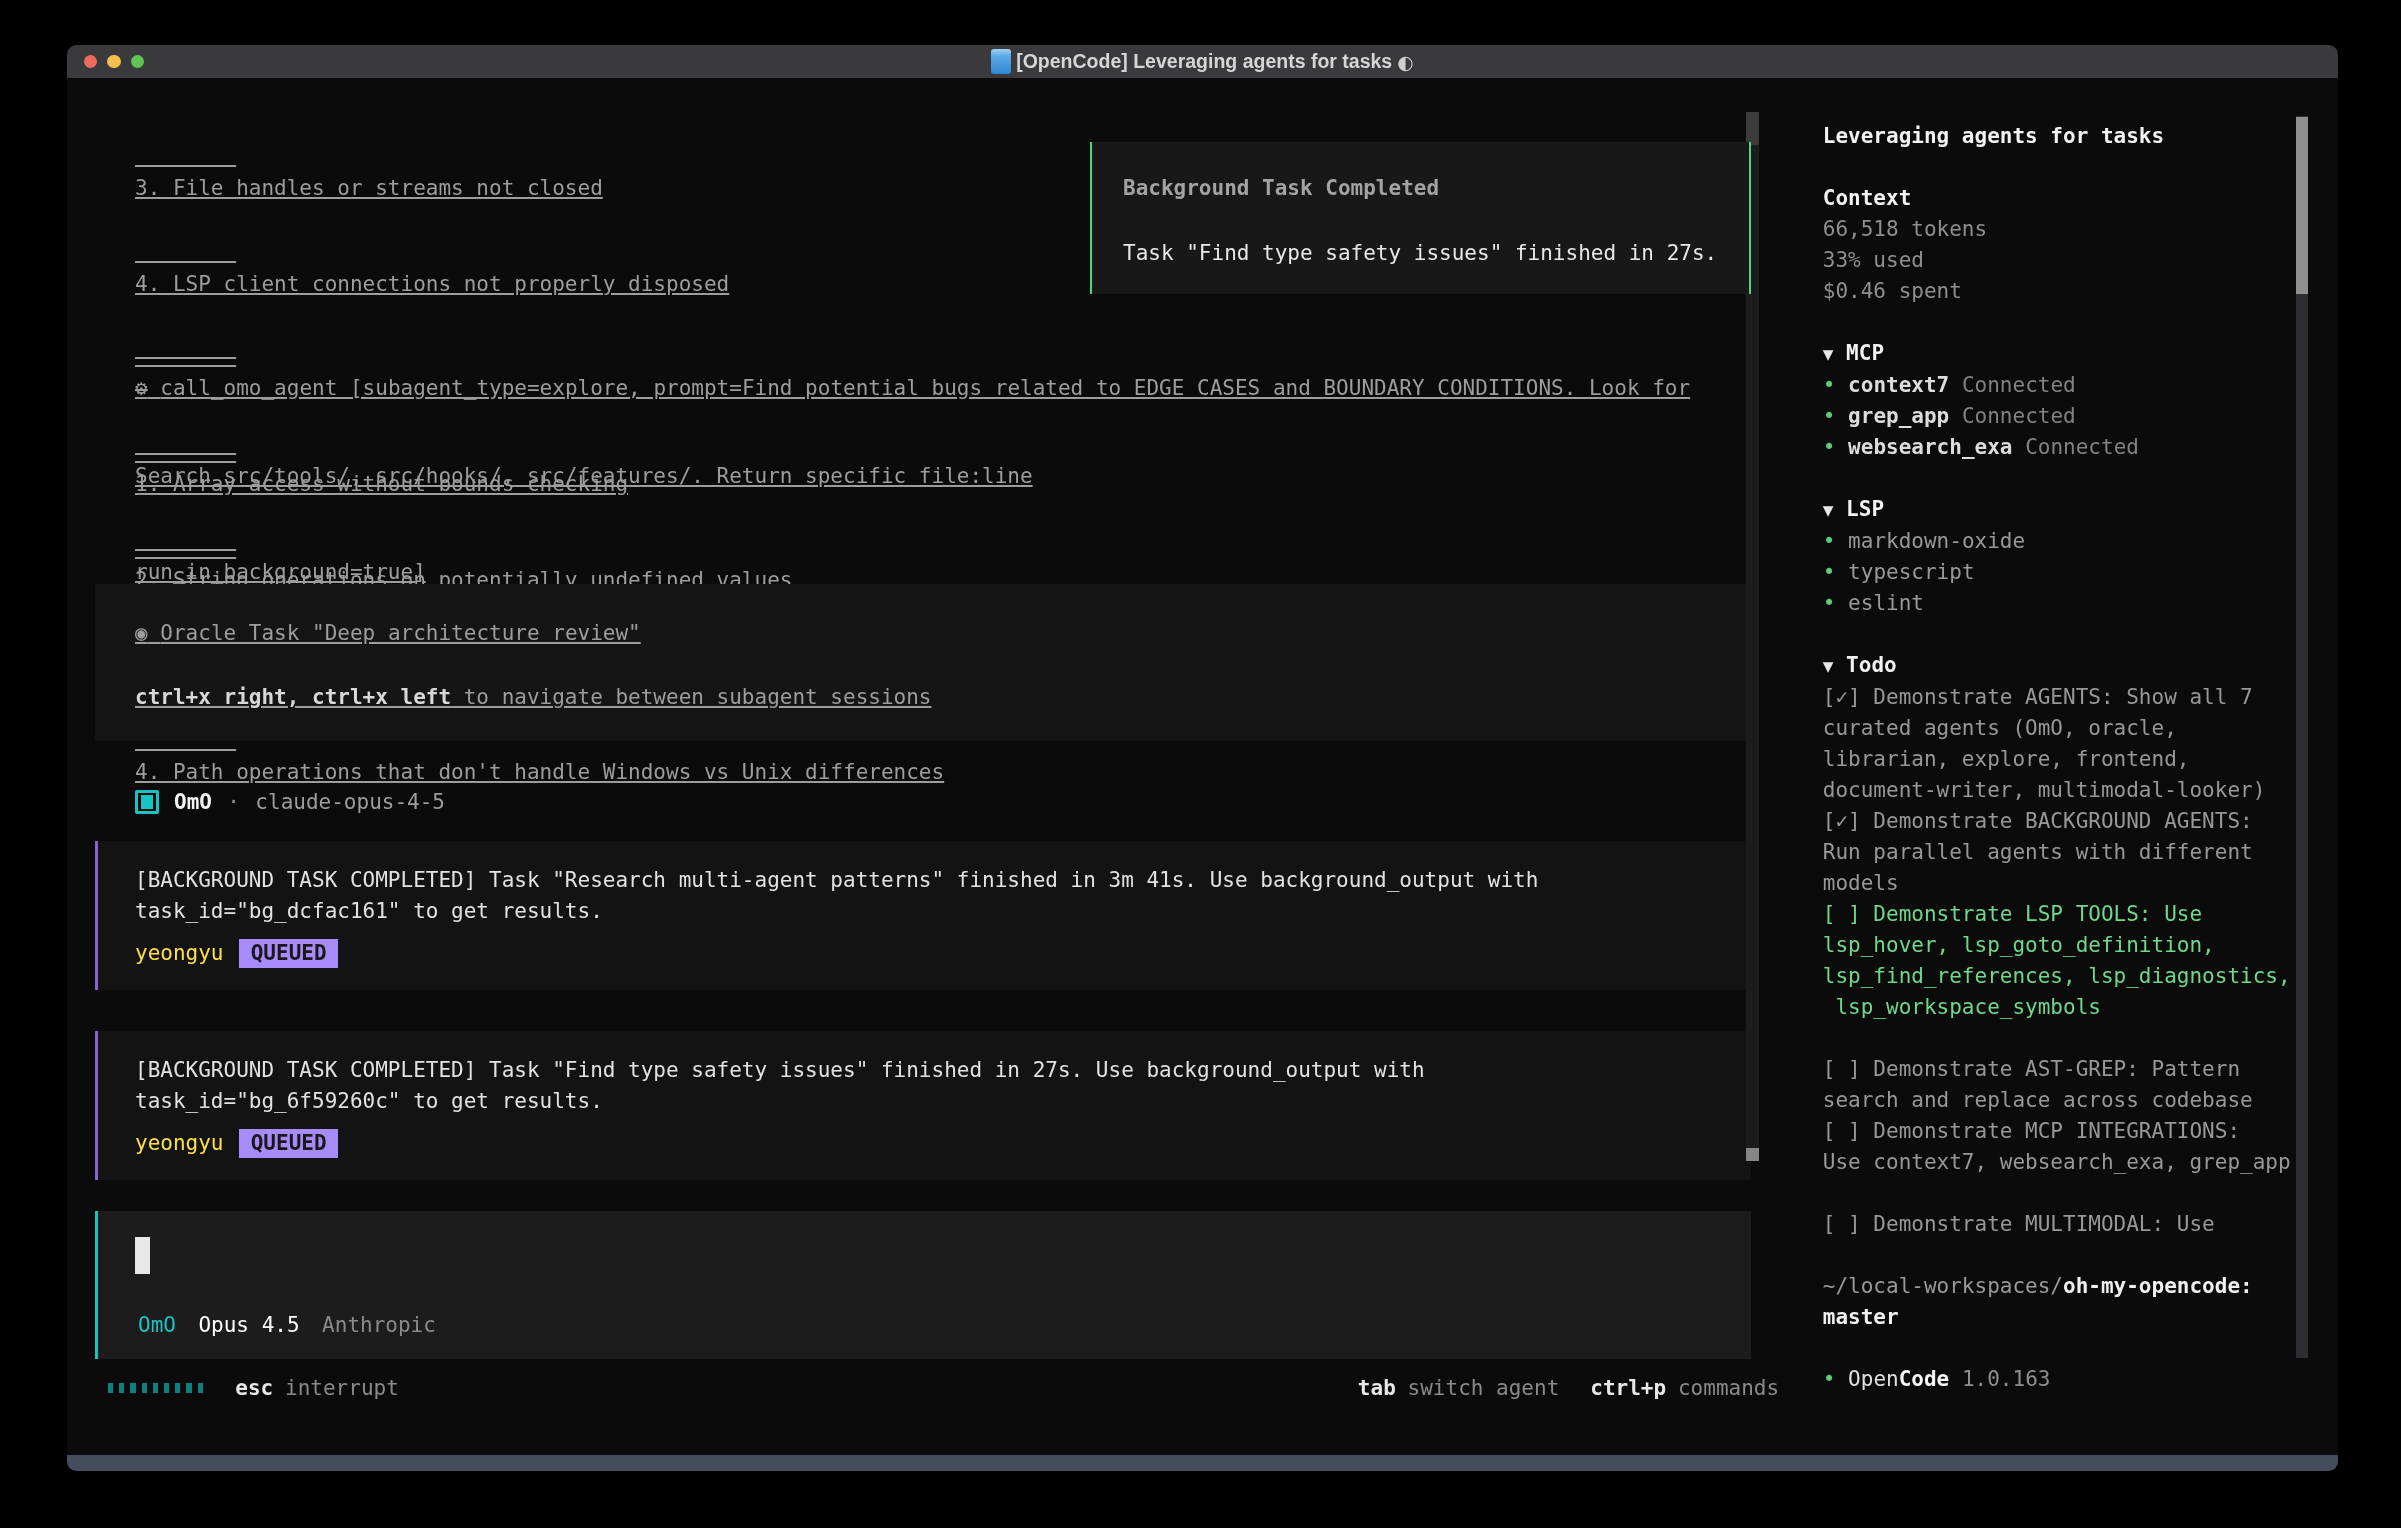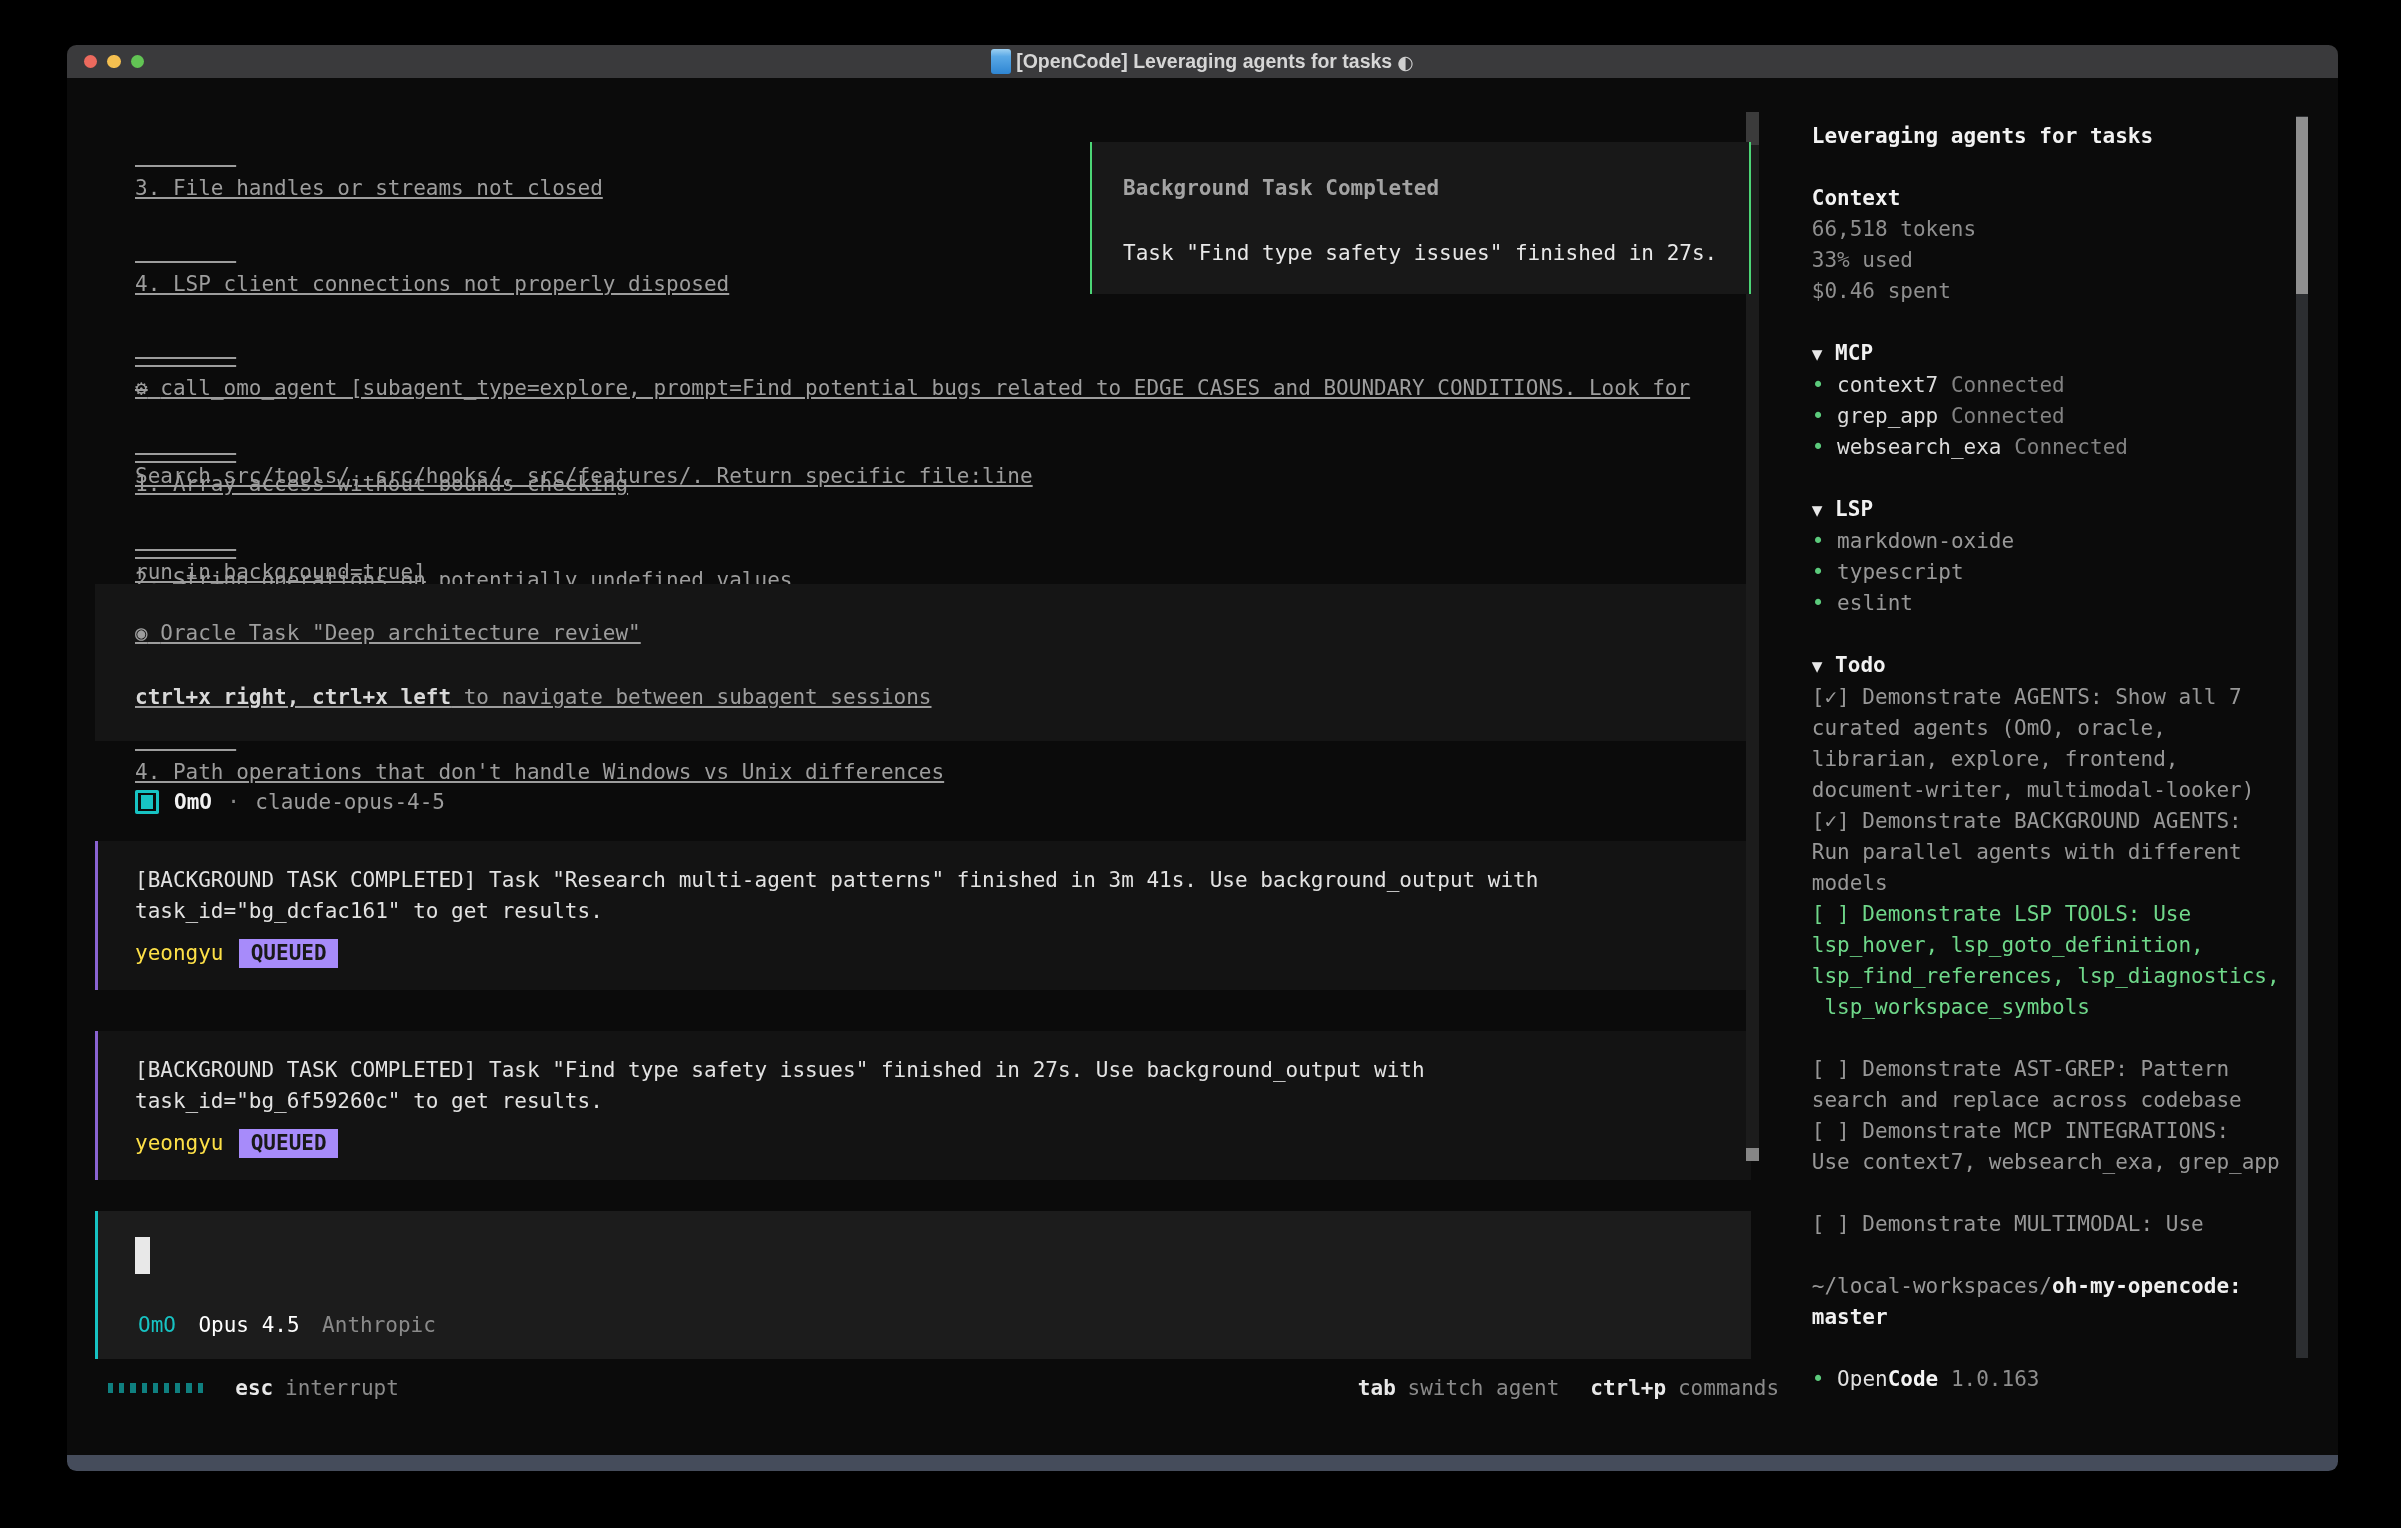--- a/index.html
+++ b/index.html
@@ -73,28 +73,28 @@
   .hint { display:flex; gap:11.8px; font-size:21px; }
   .hint .k { color:#e8e8e8; font-weight:bold; } .hint .l { color:#8a8a8a; }
   .status-right { display:flex; gap:31px; margin-right:5.9px; }
 
   .mainscroll { left:1679px; top:34px; width:13px; height:1049px; background:#1c1c1c; }
   .mainscroll .thumb { position:absolute; top:0; left:0; width:100%; height:33px; background:#3b3b3b; }
   .mainscroll .cap   { position:absolute; bottom:0; left:0; width:100%; height:13px; background:#868686; }
 
   .sidebar { position:absolute; left:1730px; top:0; width:541px; height:100%; }
   .sb-content { position:absolute; left:14.8px; top:43px; width:485px; }
-  .sb-line { font-size:21px; line-height:31px; white-space:pre; }
+  .sb-line { font-size:21px; line-height:31px; white-space:pre;margin-left:11px; }
   .gap { margin-top:31px; }
   .sb-title { color:#f2f2f2; font-weight:bold; }
   .sb-head  { color:#f2f2f2; font-weight:bold; }
   .tri { color:#e8e8e8; font-size:17.7px; }
   .sb-gray { color:#8f8f8f; }
   .bullet { color:#5ccb7c; }
-  .mcp-name { color:#dcdcdc; font-weight:normal; } .mcp-status { color:#828282; }
+  .mcp-name { color:#dcdcdc; font-weight:bold; } .mcp-status { color:#828282; }
   .lsp-item { color:#999999; }
   .todo-done, .todo-pending { color:#989898; }
   .todo-active { color:#6fd88a; }
   .path-prefix { color:#9a9a9a; } .path-repo { color:#f0f0f0; font-weight:bold; } .path-branch { color:#f0f0f0; font-weight:bold; }
   .oc-reg { color:#e0e0e0; } .oc-bold { color:#f5f5f5; font-weight:bold; } .oc-ver { color:#8f8f8f; }
 
   .sbscroll { position:absolute; left:499px; top:38px; width:12.4px; height:1242px; background:#2c2e31; }
   .sbscroll .thumb { position:absolute; top:1.2px; left:0; width:100%; height:177px; background:#8f8f8f; }
 </style>
 </head>

